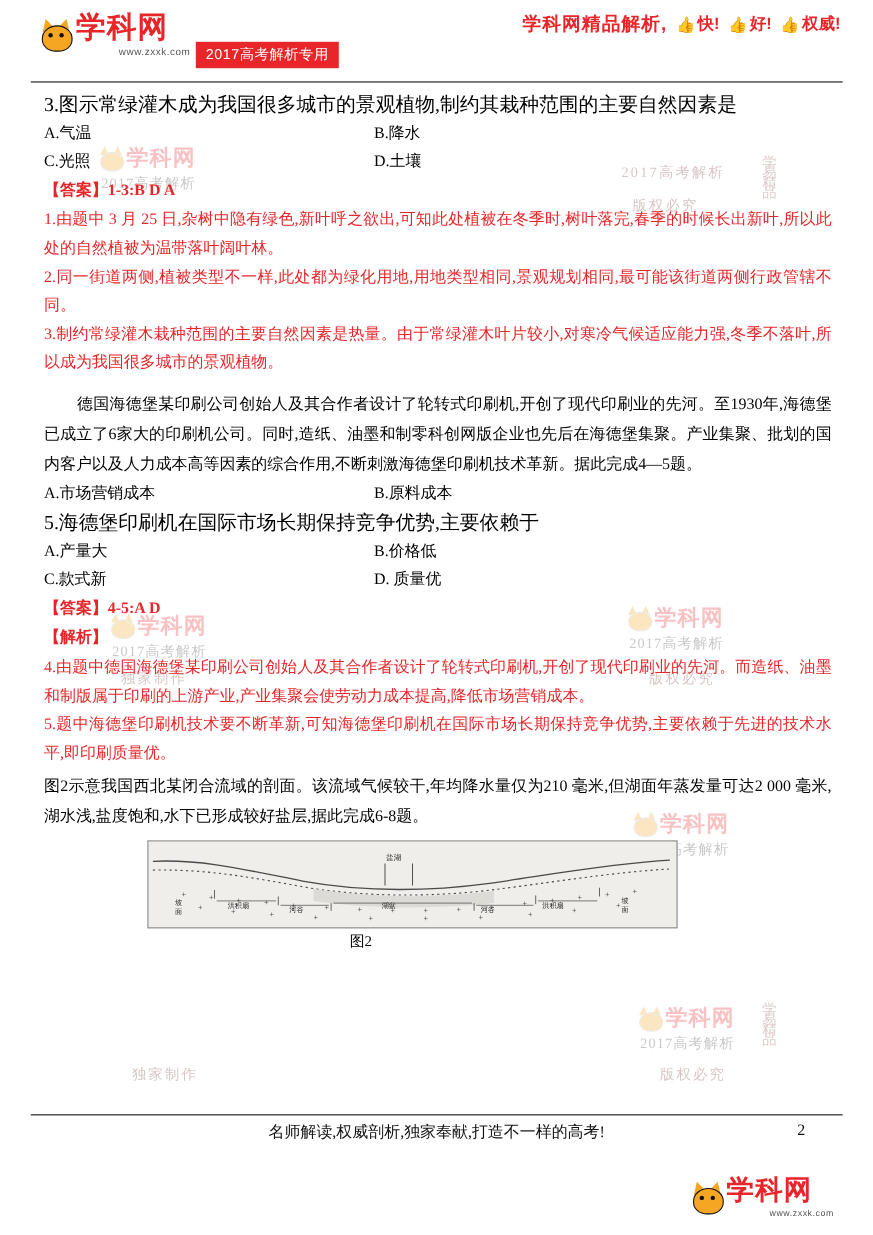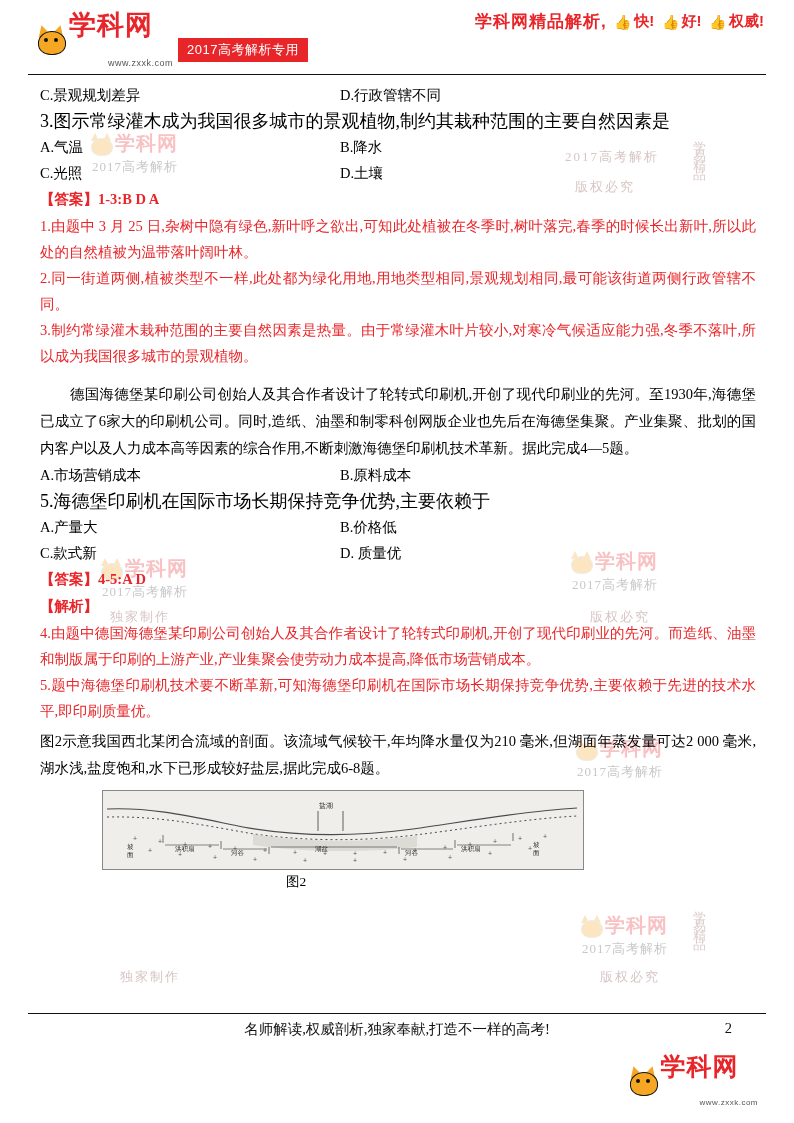--- a/index.html
+++ b/index.html
@@ -77,21 +77,21 @@
     font-weight: bold;
     font-size: 27px;
     color: #e8262a;
     letter-spacing: 1px;
   }
   .logo-text .en {
     font-family: "Liberation Sans", sans-serif;
     font-size: 9px;
     color: #555;
     letter-spacing: 0.5px;
-    margin-top: 20px;
+    margin-top: 4px;
     padding-left: 39px;
   }
   .exam-badge {
     position: absolute;
     left: 178px; top: 38px;
     background: #e8262a;
     color: #ffffff;
     font-family: "Liberation Sans", sans-serif;
     font-size: 13px;
     padding: 3px 9px;
@@ -185,21 +185,21 @@
     text-indent: 30px;
     text-align: justify;
     font-family: "Liberation Serif", serif;
   }
   .spacer-12 { height: 12px; }
   .spacer-4 { height: 4px; }
 
   
   .figure-wrap {
     margin-top: 8px;
-    margin-left: 62px;
+    margin-left: 94px;
     width: 388px;
   }
   .figure-box {
     width: 480px;
     height: 78px;
     border: 1px solid #888;
     background: #efeeea;
     position: relative;
     overflow: hidden;
   }
@@ -416,24 +416,20 @@
           <span>权威!</span>
         </span>
       </div>
     </div>
 
     <div class="header-rule"></div>
   </div>
 
   <div class="content">
 
-    <div class="row">
-      <div class="col-a">C.景观规划差异</div>
-      <div class="col-b">D.行政管辖不同</div>
-    </div>
 
     <div class="q-line">3.图示常绿灌木成为我国很多城市的景观植物,制约其栽种范围的主要自然因素是</div>
 
     <div class="row">
       <div class="col-a">A.气温</div>
       <div class="col-b">B.降水</div>
     </div>
     <div class="row">
       <div class="col-a">C.光照</div>
       <div class="col-b">D.土壤</div>

